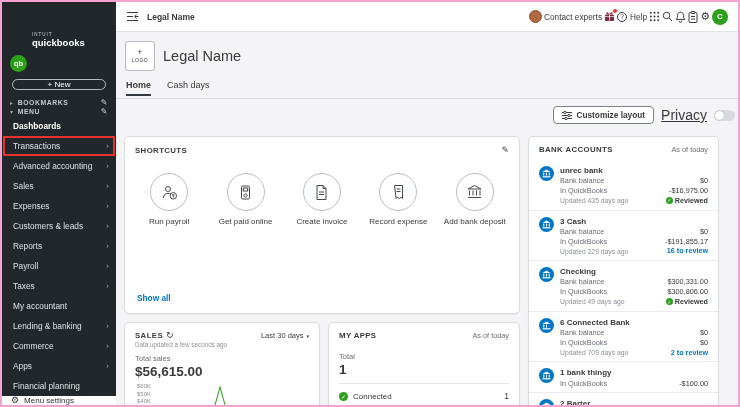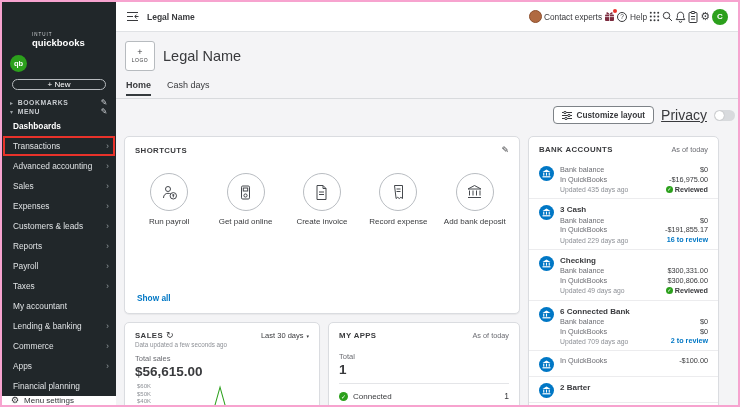--- a/index.html
+++ b/index.html
@@ -359,20 +359,21 @@
         <span class="acct-ic">
             <svg width="9" height="9" viewBox="0 0 9 9">
               <path d="M4.5.5L8.5 3h-8z" fill="#fff"></path>
               <rect x="1.2" y="3.6" width="1.1" height="3" fill="#fff"></rect>
               <rect x="3.95" y="3.6" width="1.1" height="3" fill="#fff"></rect>
               <rect x="6.7" y="3.6" width="1.1" height="3" fill="#fff"></rect>
               <rect x="0.5" y="7.2" width="8" height="1.2" fill="#fff"></rect>
             </svg>
           </span>
         <div class="acct-body">
+          <div class="acct-name">unrec bank</div>
           <div class="acct-line">
               <span class="g">Bank balance</span>
               <span class="v">$0</span>
             </div>
           <div class="acct-line">
               <span class="g">In QuickBooks</span>
               <span class="v">-$16,975.00</span>
             </div>
           <div class="acct-line">
               <span class="upd">Updated 435 days ago</span>
@@ -471,20 +472,21 @@
         <span class="acct-ic">
             <svg width="9" height="9" viewBox="0 0 9 9">
               <path d="M4.5.5L8.5 3h-8z" fill="#fff"></path>
               <rect x="1.2" y="3.6" width="1.1" height="3" fill="#fff"></rect>
               <rect x="3.95" y="3.6" width="1.1" height="3" fill="#fff"></rect>
               <rect x="6.7" y="3.6" width="1.1" height="3" fill="#fff"></rect>
               <rect x="0.5" y="7.2" width="8" height="1.2" fill="#fff"></rect>
             </svg>
           </span>
         <div class="acct-body">
+          <div class="acct-name">1 bank thingy</div>
           <div class="acct-line">
               <span class="g">In QuickBooks</span>
               <span class="v">-$100.00</span>
             </div>
         </div>
       </div>
 
       <div class="acct">
         <span class="acct-ic">
             <svg width="9" height="9" viewBox="0 0 9 9">

